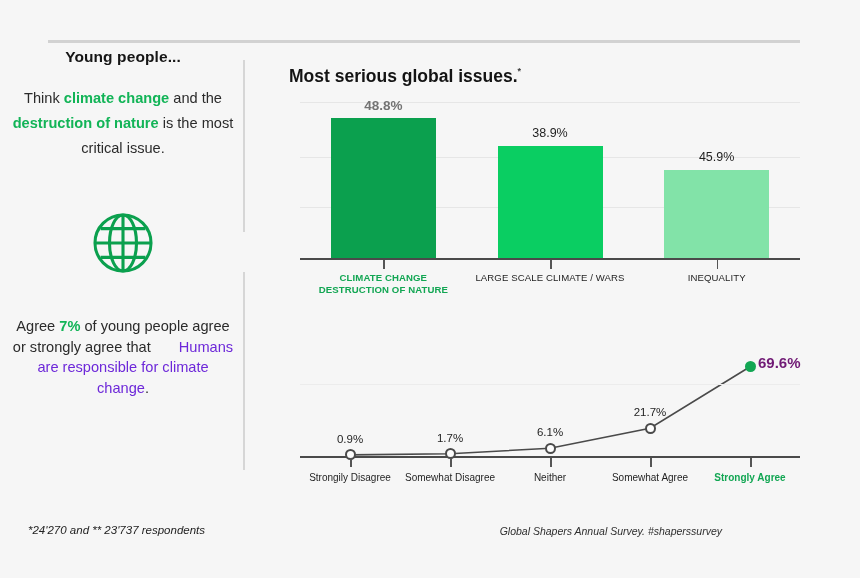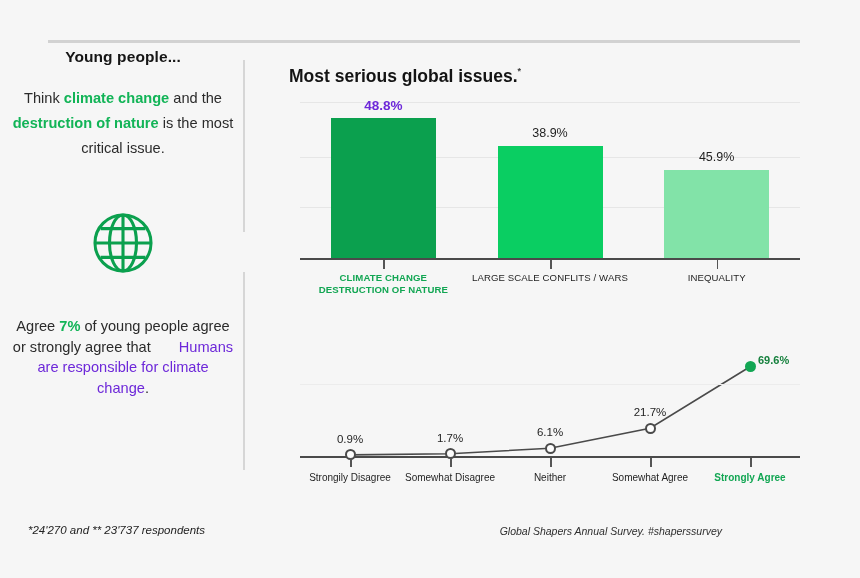--- a/index.html
+++ b/index.html
@@ -38,34 +38,34 @@
   #bar-title{left:289px;top:66px;font-size:17.5px;}
   #line-title{left:298px;top:332px;font-size:17.5px;}
   .ast{font-size:9px;font-weight:bold;vertical-align:8px;color:#3a3a3a;letter-spacing:1px;}
 
   
   #bar-chart{position:absolute;left:300px;top:100px;width:500px;height:160px;}
   .grid{position:absolute;left:0;width:500px;height:1px;background:#e6e6e6;}
   .baseline{position:absolute;left:0;top:158px;width:500px;height:2px;background:#4a4a4a;}
   .bar{position:absolute;bottom:2px;}
   .bar-val{position:absolute;font-size:12.5px;color:#1f1f1f;text-align:center;}
-  .bar-val.hl{color:#6d28d9;font-weight:bold;font-size:13.5px;}
+  .bar-val.hl{color:#737373;font-weight:bold;font-size:13.5px;}
   .tick{position:absolute;top:160px;width:1.5px;height:9px;background:#555;}
   .cat{position:absolute;top:172px;font-size:9.6px;text-align:center;color:#1f1f1f;
        letter-spacing:.1px;line-height:11.5px;}
   .cat.hl{color:#12a653;font-weight:bold;}
   .cat.plain{font-weight:normal;}
 
   
   #line-chart{position:absolute;left:300px;top:352px;width:500px;height:120px;}
   .lgrid{position:absolute;left:0;width:500px;height:1px;background:#ececec;}
   .lbaseline{position:absolute;left:0;top:104px;width:500px;height:2px;background:#4a4a4a;}
   .ltick{position:absolute;top:106px;width:1.5px;height:9px;background:#555;}
   .pt-val{position:absolute;font-size:11.5px;color:#1f1f1f;text-align:center;white-space:nowrap;}
-  .pt-val.hl{color:#15803d;font-weight:bold;font-size:11px;}
+  .pt-val.hl{color:#701a75;font-weight:bold;font-size:15px;}
   .xcat{position:absolute;top:120px;font-size:10px;text-align:center;color:#1f1f1f;white-space:nowrap;}
   .xcat.hl{color:#12a653;font-weight:bold;}
   .dot{position:absolute;border-radius:50%;box-sizing:border-box;}
   .dot.open{width:11px;height:11px;background:#fdfdfd;border:2px solid #4a4a4a;}
   .dot.filled{width:11px;height:11px;background:#12a653;border:none;}
 
   
   .foot{position:absolute;font-style:italic;font-size:11.5px;color:#232323;}
   #foot-left{left:28px;top:524px;}
   #foot-right{right:58px;top:525px;font-size:10.5px;color:#2e2e2e;}
@@ -116,21 +116,21 @@
       <div class="bar-val hl" style="left: 23.3333px; width: 120px; top: -2.18909px;">48.8%</div>
       <div class="tick" style="left: 83.3333px;"></div>
       <div class="cat hl" style="left: -1.66667px; width: 170px;">
         <div>CLIMATE CHANGE</div>
         <div>DESTRUCTION OF NATURE</div>
       </div>
       <div class="bar" style="left: 197.5px; width: 105px; height: 111.749px; background: rgb(10, 206, 98);"></div>
       <div class="bar-val" style="left: 190px; width: 120px; top: 26.2509px;">38.9%</div>
       <div class="tick" style="left: 250px;"></div>
       <div class="cat plain" style="left: 165px; width: 170px;">
-        <div>LARGE SCALE CONFLITS / WARS</div>
+        <div>LARGE SCALE CLIMATE / WARS</div>
       </div>
       <div class="bar" style="left: 364.167px; width: 105px; height: 88.48px; background: rgb(130, 227, 168);"></div>
       <div class="bar-val" style="left: 356.667px; width: 120px; top: 49.52px;">45.9%</div>
       <div class="tick" style="left: 416.667px;"></div>
       <div class="cat plain" style="left: 331.667px; width: 170px;">
         <div>INEQUALITY</div>
       </div>
     </div>
 
 

